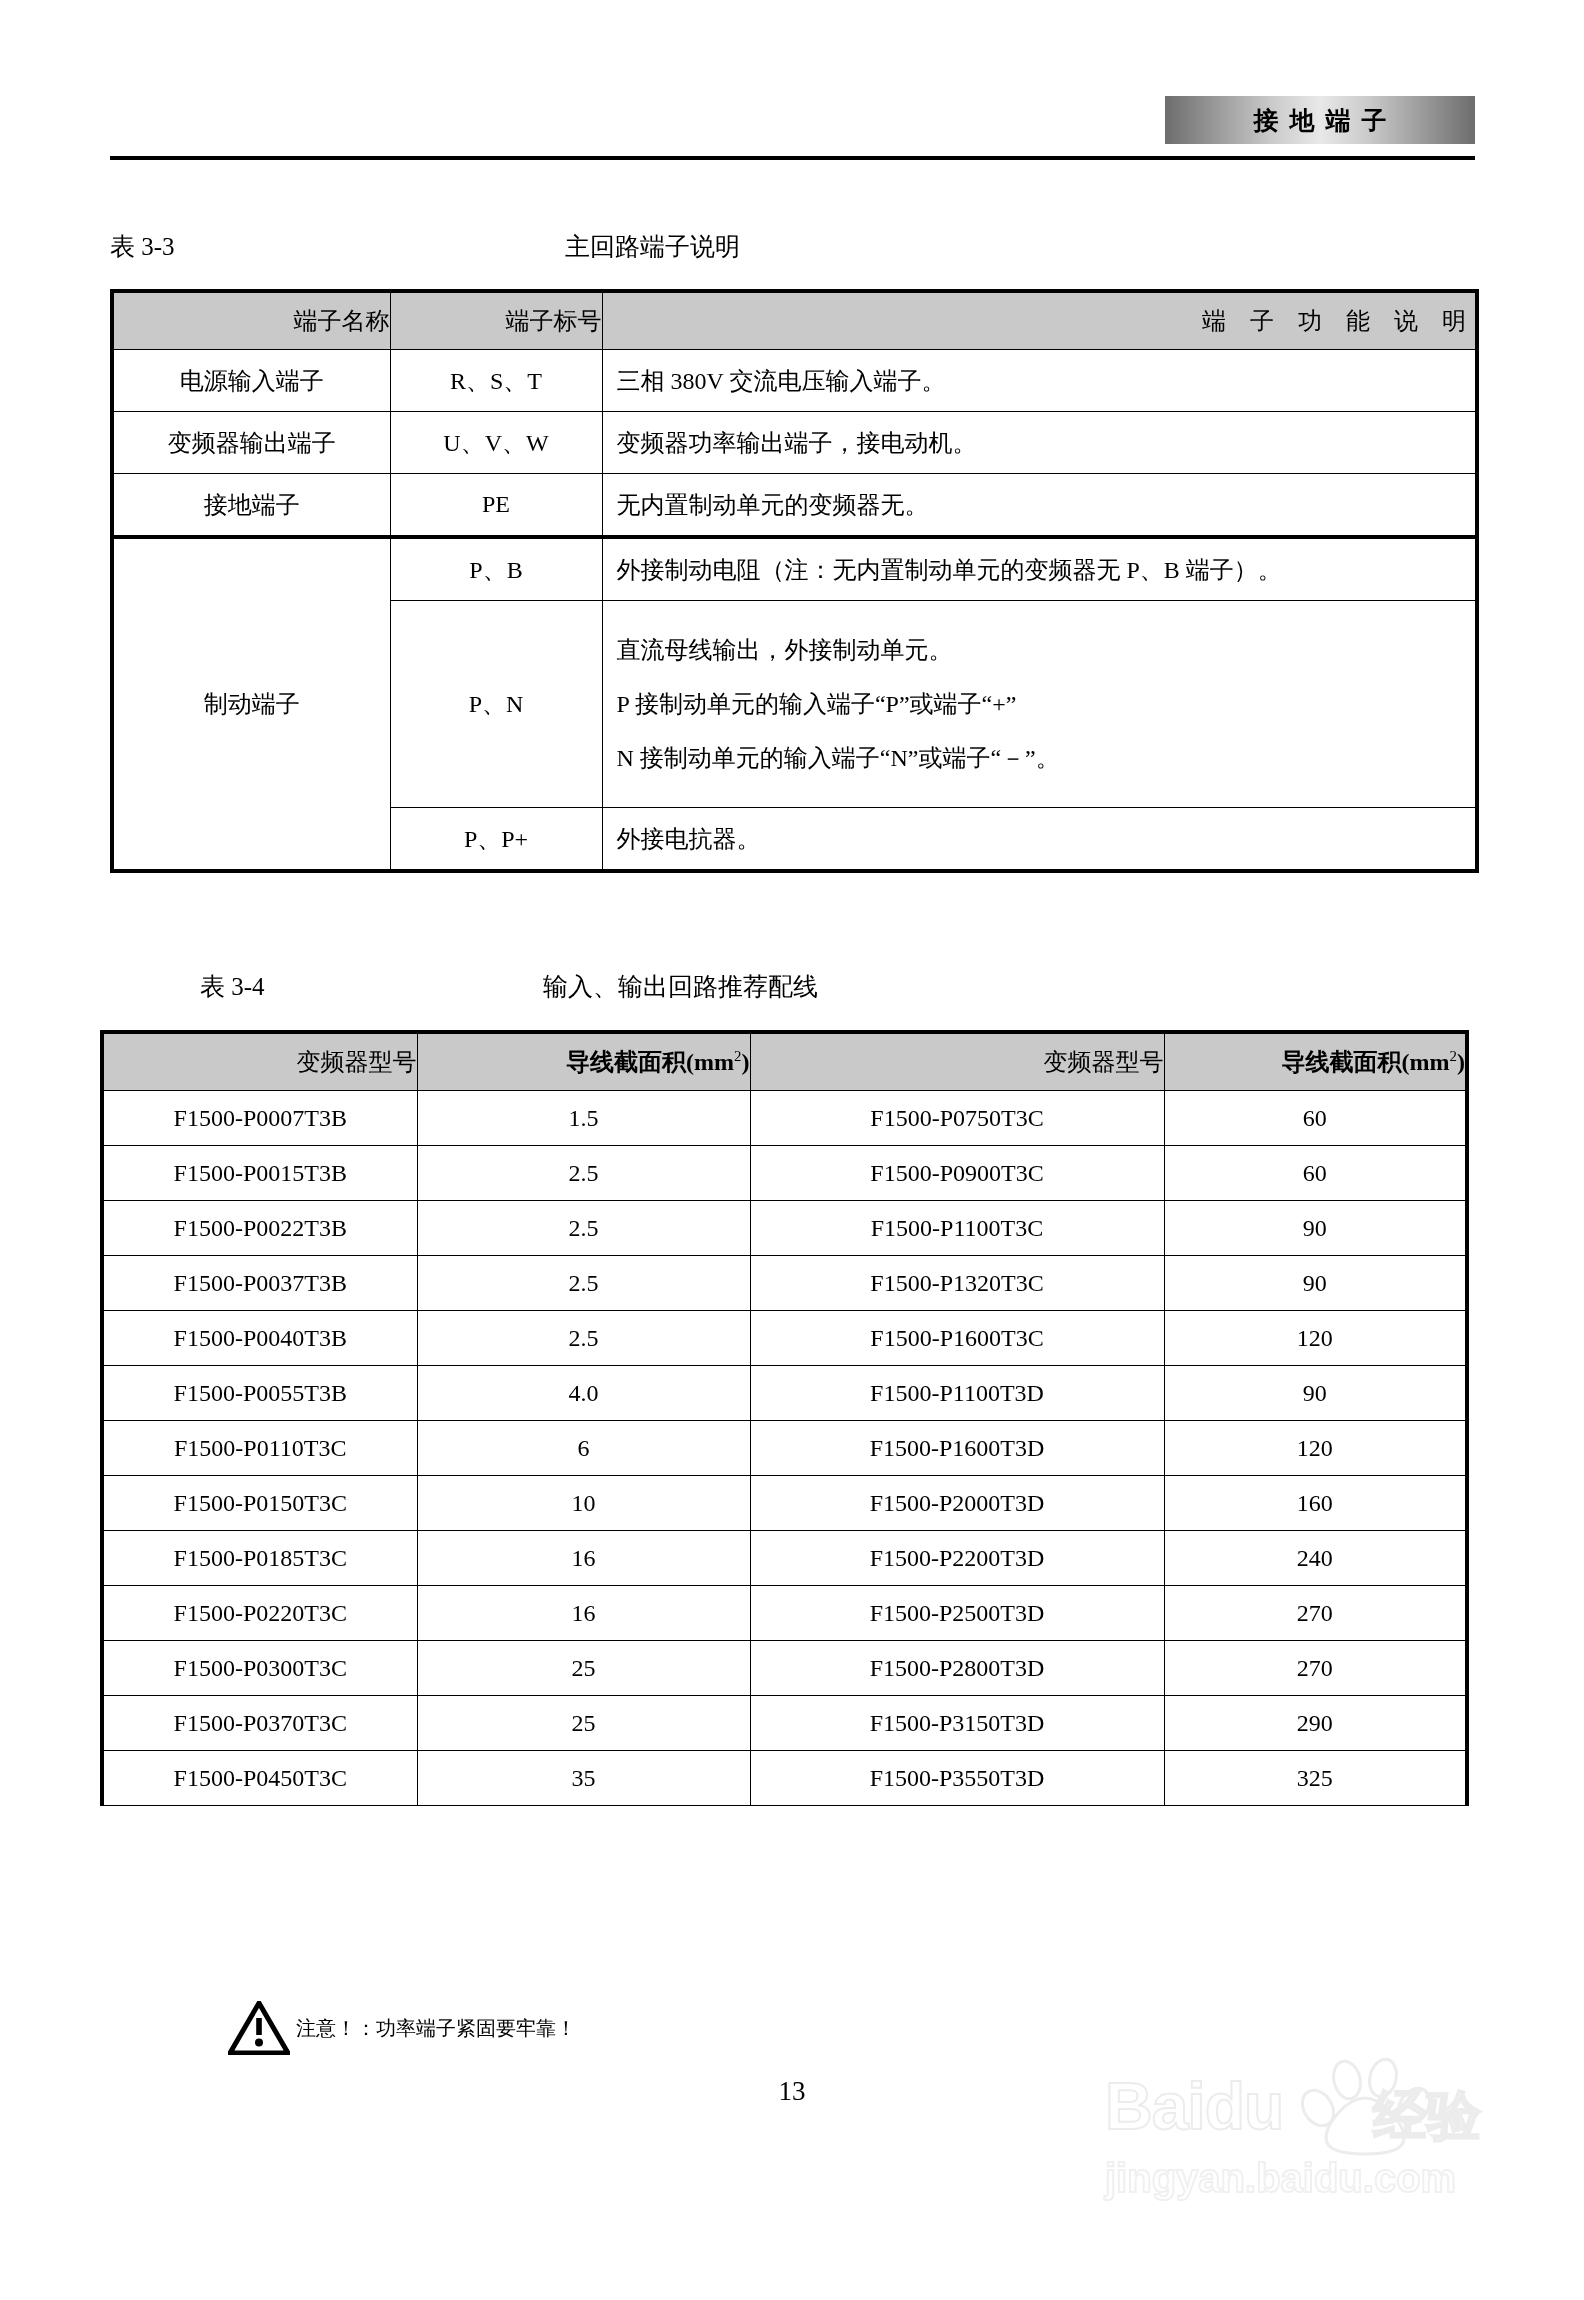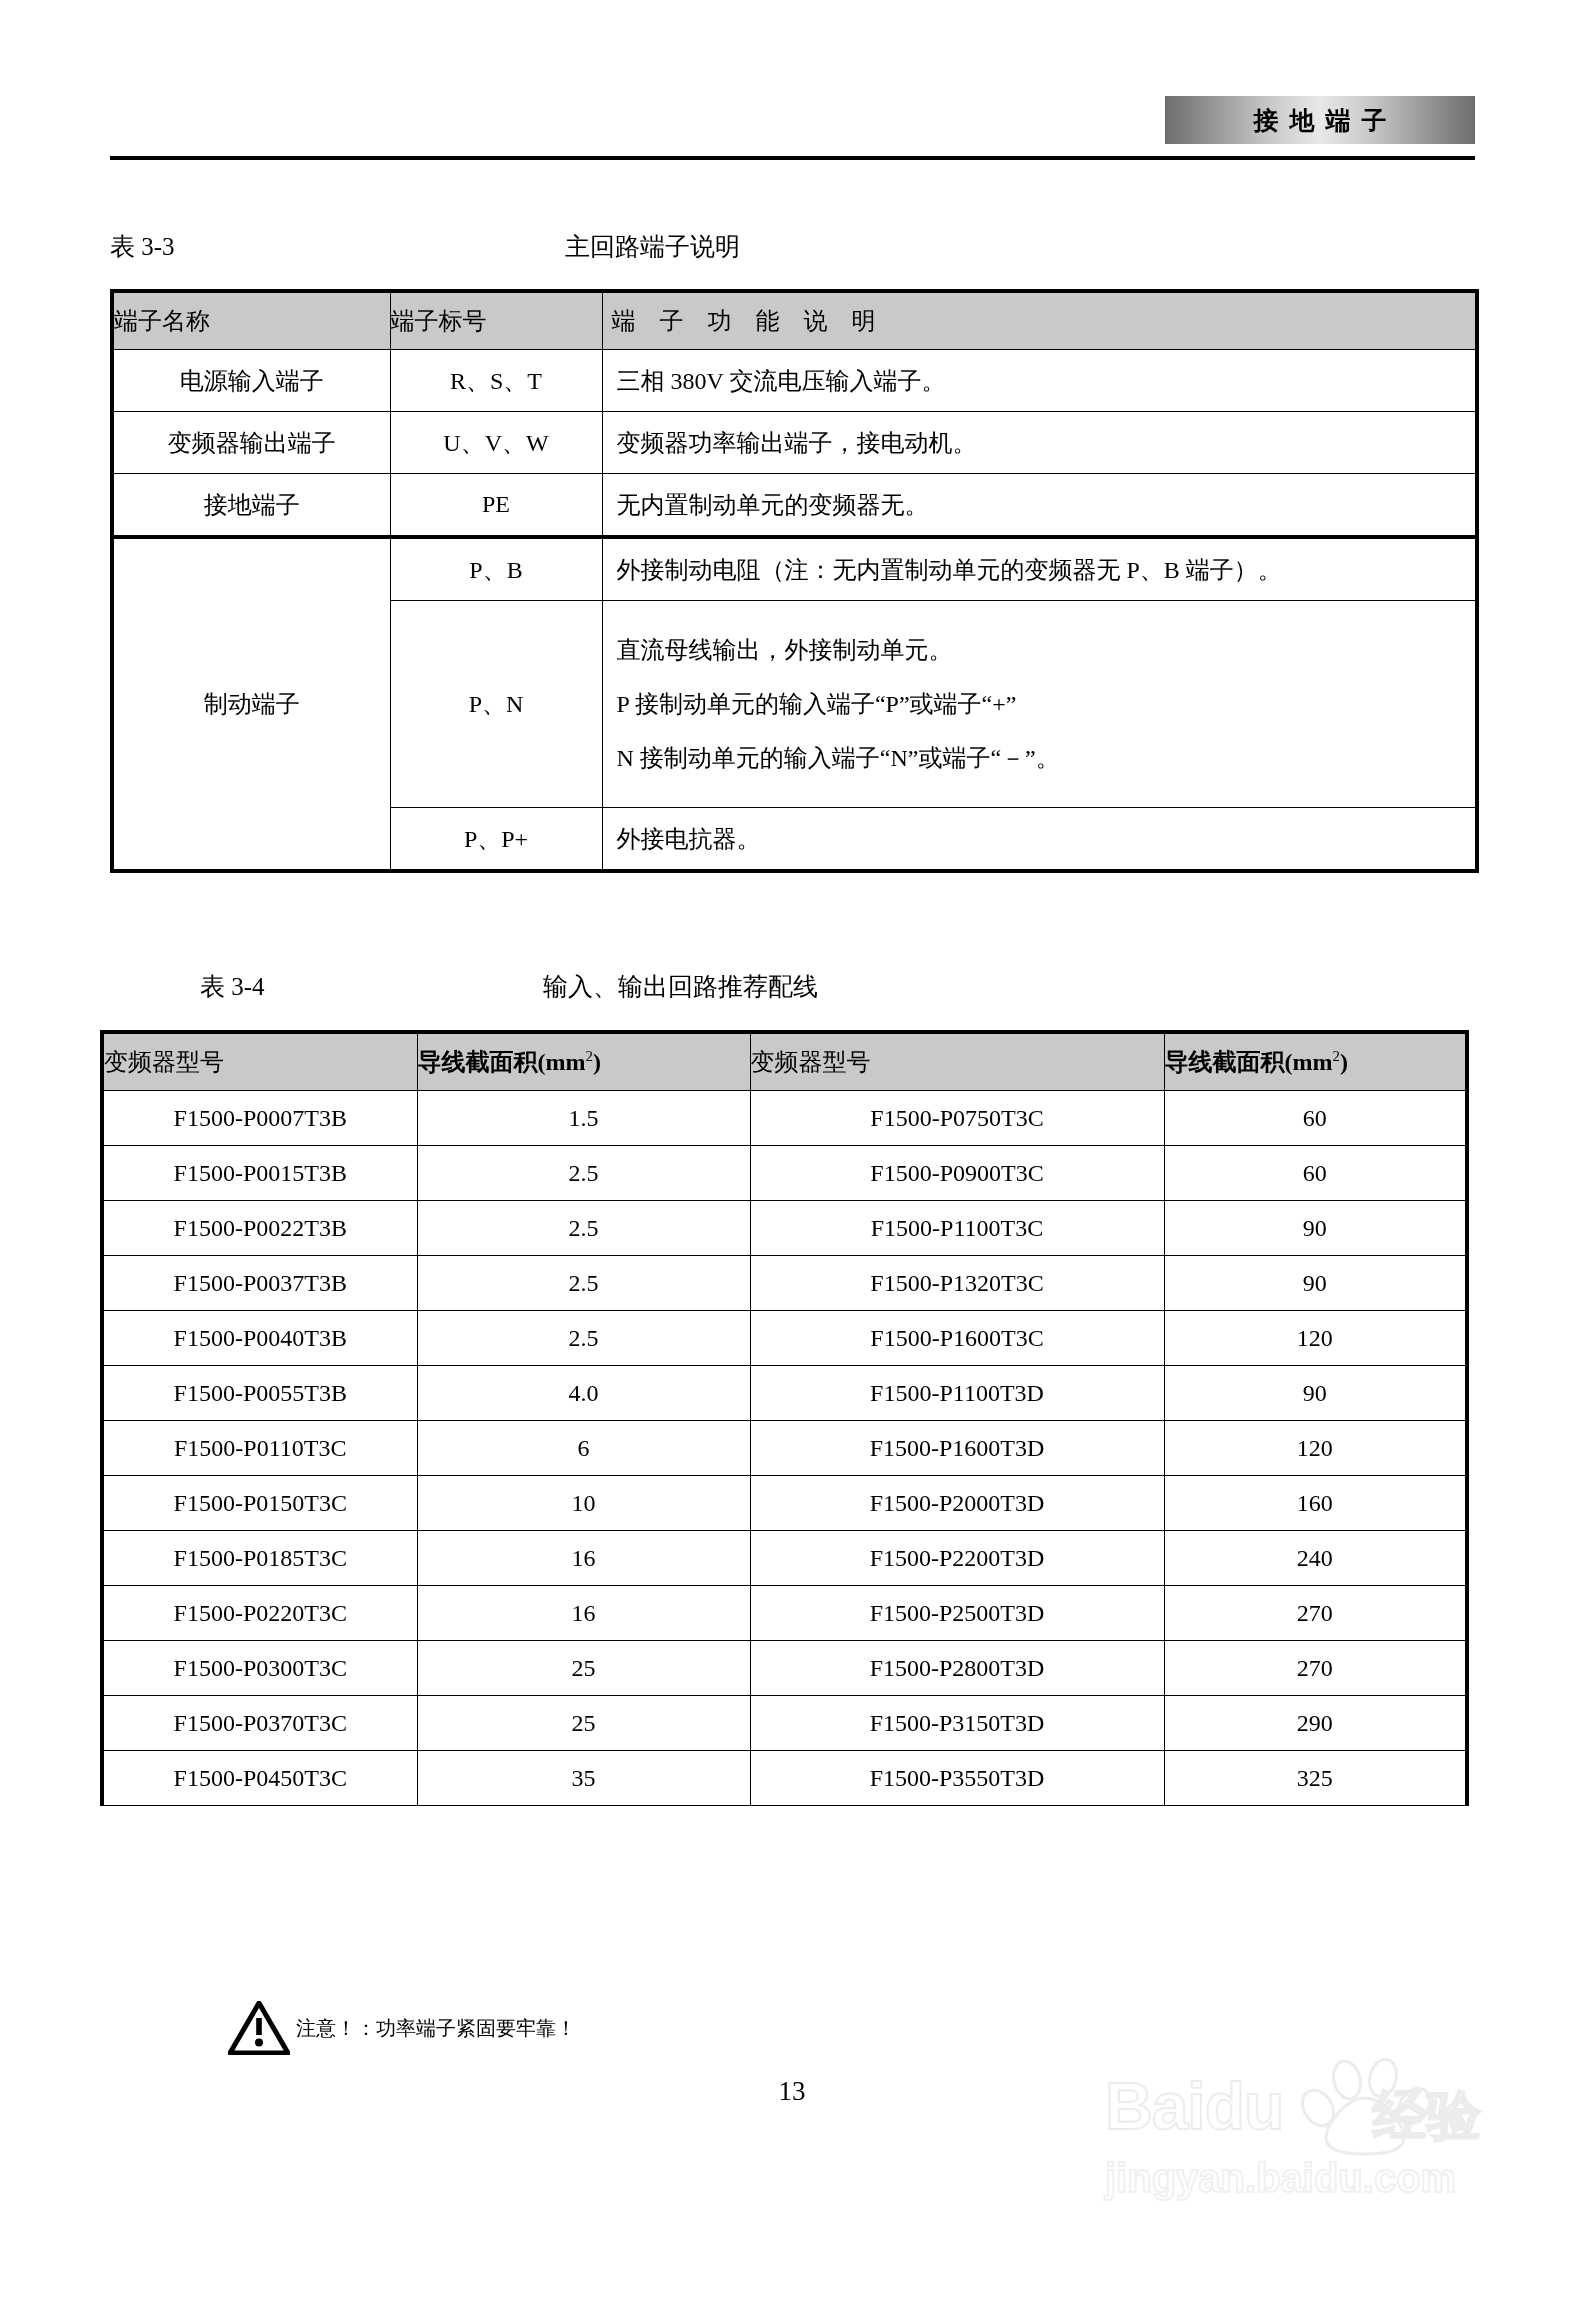--- a/index.html
+++ b/index.html
@@ -73,21 +73,21 @@
     font-size: 24px;
   }
   table.doc-table td, table.doc-table th {
     border: 1px solid #000;
     padding: 0;
     font-weight: normal;
     vertical-align: middle;
   }
   .hdr-cell {
     background: #c9c9c9;
-    text-align: left;
+    text-align: right;
     height: 56px;
   }
   .thick-top { border-top: 4px solid #000 !important; }
   .thick-bottom { border-bottom: 4px solid #000 !important; }
   .thick-left { border-left: 4px solid #000 !important; }
   .thick-right { border-right: 4px solid #000 !important; }
 
   .c-center { text-align: center; }
   .c-left { text-align: left; padding-left: 14px !important; }
   .spaced { letter-spacing: 9px; text-indent: 9px; margin-left: 11px; }

